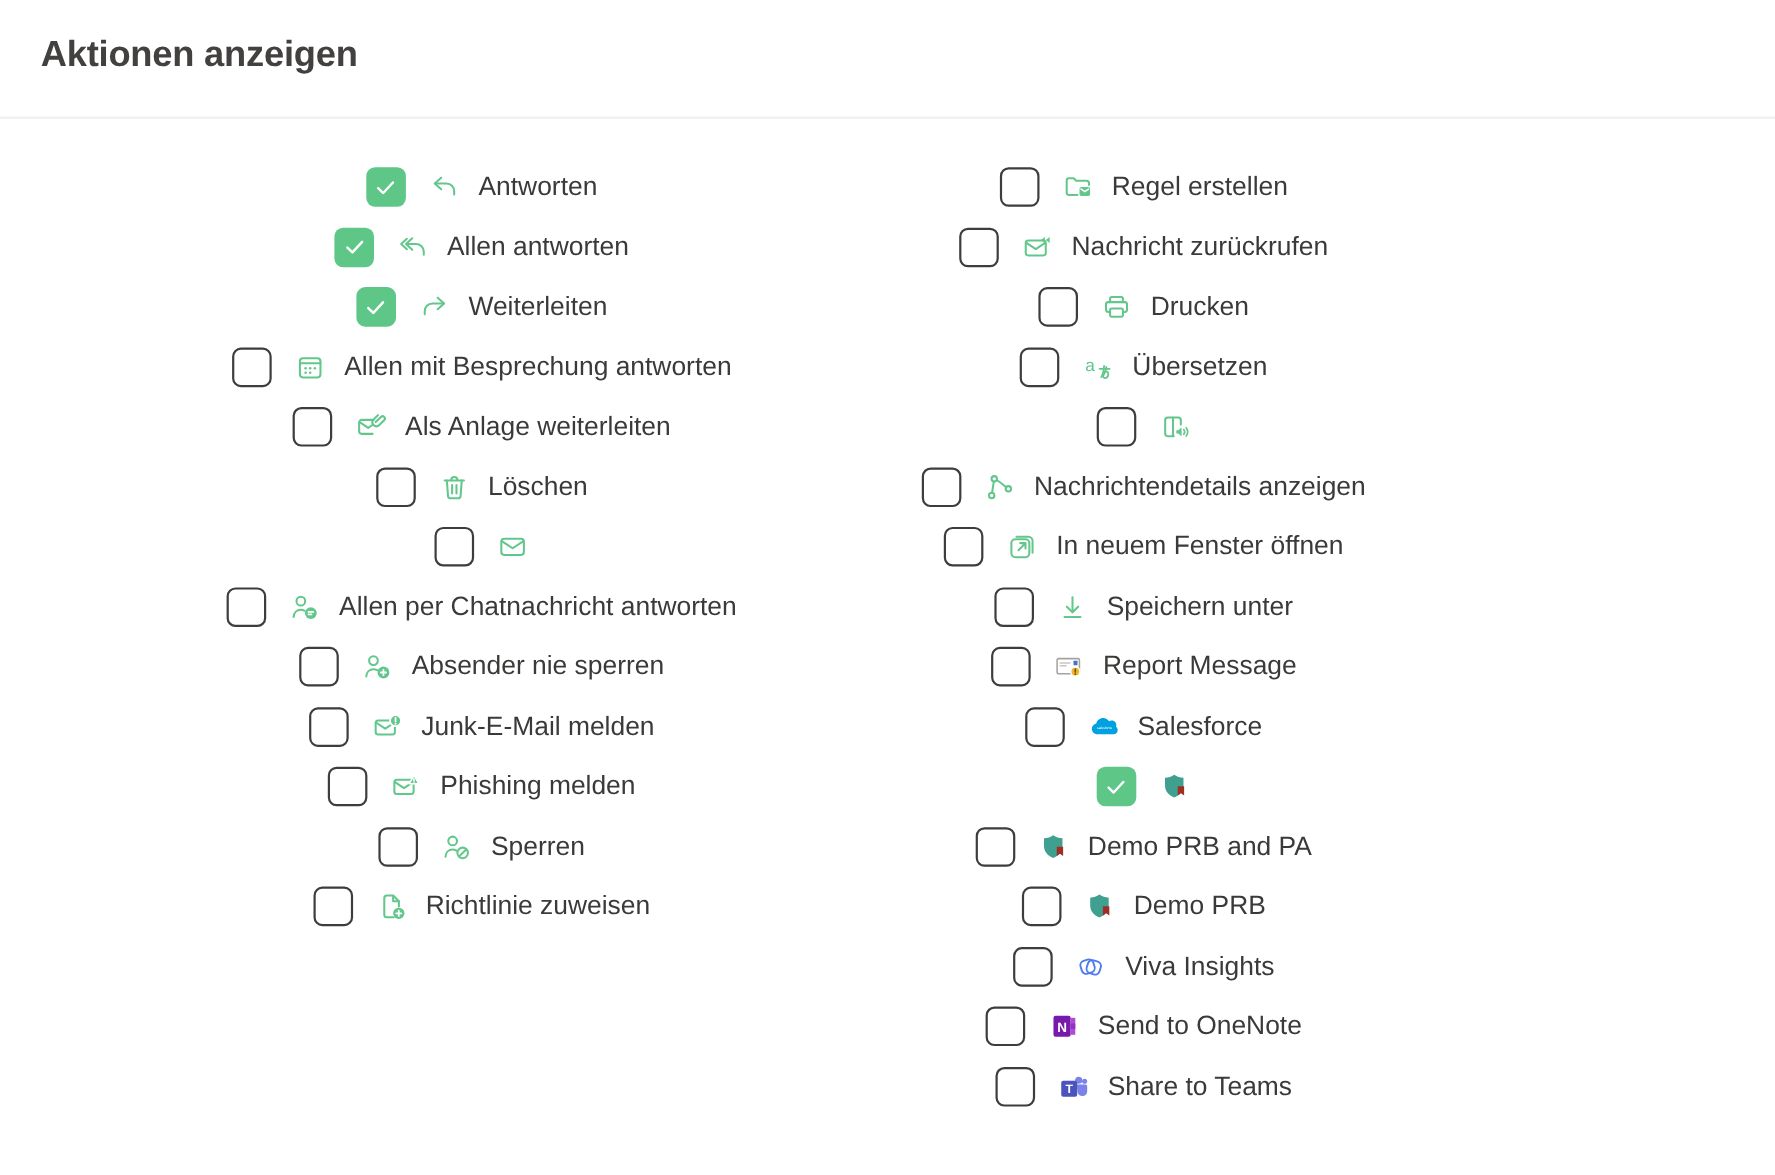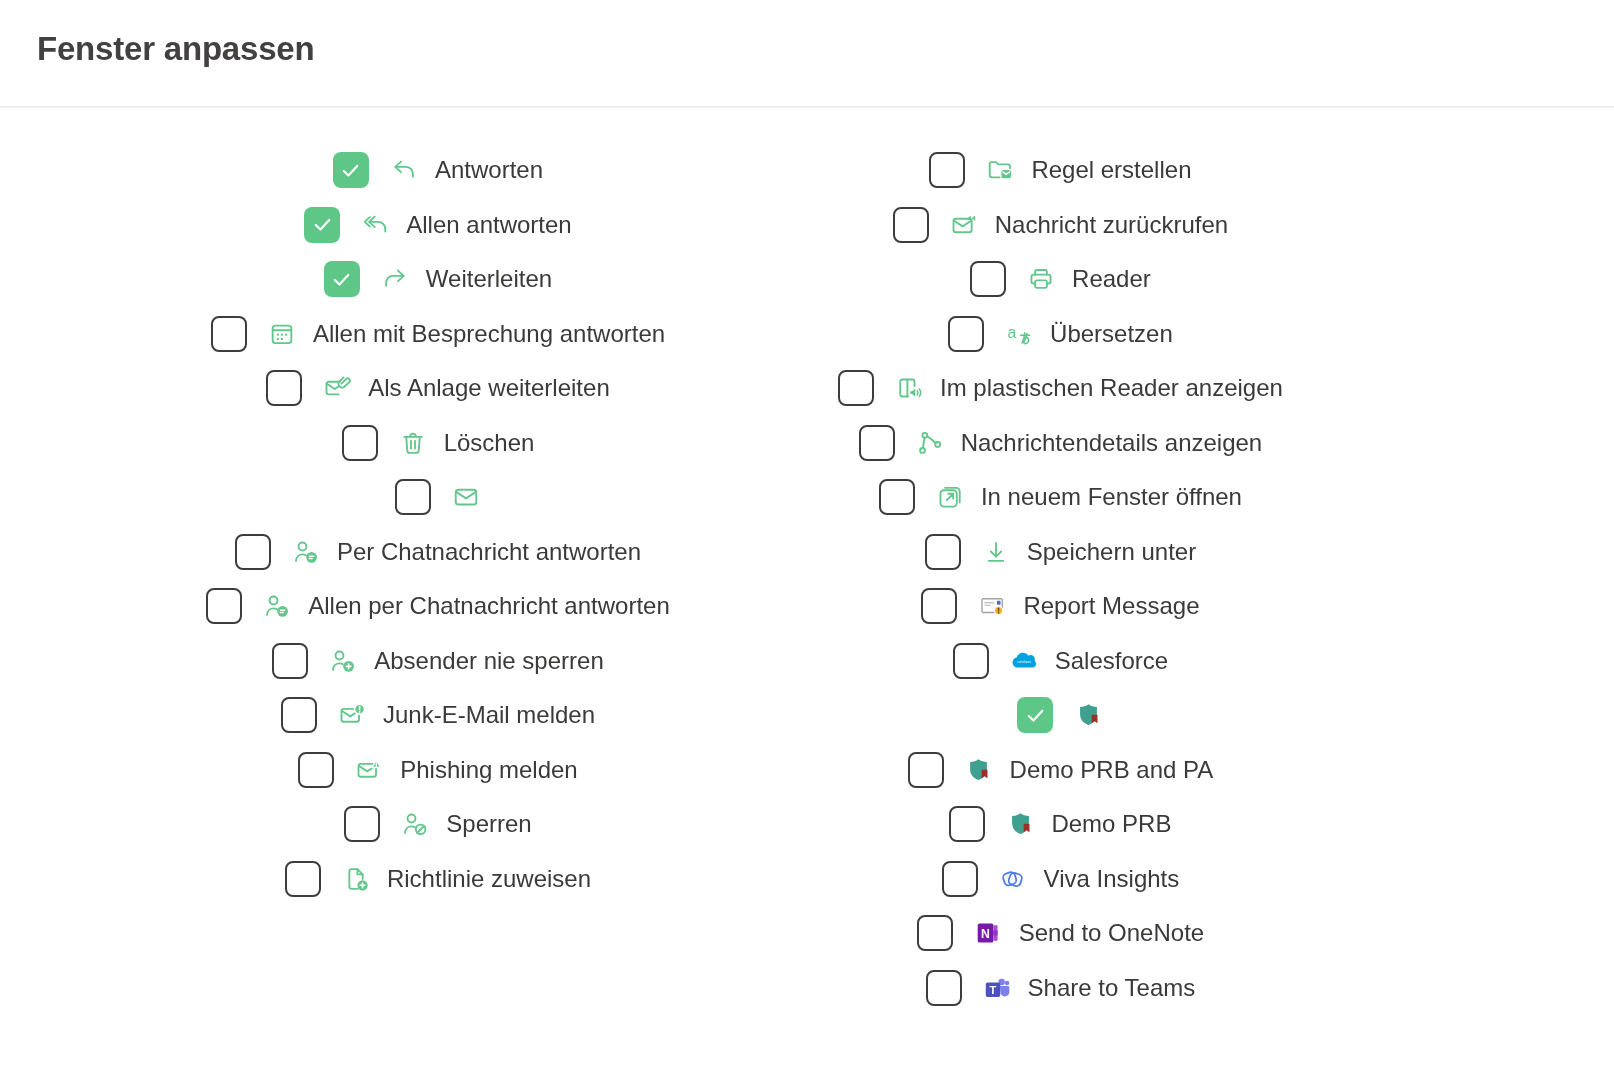--- a/index.html
+++ b/index.html
@@ -67,21 +67,21 @@
     margin-left:16px;
     font-size:24px;
     white-space:nowrap;
     color:var(--text);
   }
 </style>
 </head>
 <body>
 
 <div class="header">
-  <div class="page-title">Fenster anpassen</div>
+  <div class="page-title">Aktionen anzeigen</div>
 </div>
 
 <div class="content">
   <div class="col col-left">
       <div class="row">
         <div class="checkbox checked" role="checkbox" aria-checked="true">
           <svg width="23" height="23" viewBox="0 0 24 24">
             <path d="M5 12.6 L9.8 17.2 L19 7.2" fill="none" stroke="#ffffff" stroke-width="2.3" stroke-linecap="round" stroke-linejoin="round"></path>
           </svg>
         </div>
@@ -175,32 +175,20 @@
       <div class="row">
         <div class="checkbox" role="checkbox" aria-checked="false"></div>
         <span class="icon">
           <svg width="28" height="28" viewBox="0 0 24 24" fill="none" stroke="currentColor" stroke-width="1.6" stroke-linecap="round" stroke-linejoin="round">
             <circle cx="9" cy="7.3" r="3.4"></circle>
             <path d="M3.4 19.6 C3.6 16.2 6 14 9 14 C10.1 14 11.1 14.3 12 14.8"></path>
             <circle cx="16.8" cy="16.6" r="4.6" fill="currentColor" stroke="none"></circle>
             <path d="M14.9 15.7 H18.7 M14.9 17.6 H17.3" stroke="#ffffff" stroke-width="1.3"></path>
           </svg>
         </span>
-        <span class="label">Per Chatnachricht antworten</span>
-      </div>
-      <div class="row">
-        <div class="checkbox" role="checkbox" aria-checked="false"></div>
-        <span class="icon">
-          <svg width="28" height="28" viewBox="0 0 24 24" fill="none" stroke="currentColor" stroke-width="1.6" stroke-linecap="round" stroke-linejoin="round">
-            <circle cx="9" cy="7.3" r="3.4"></circle>
-            <path d="M3.4 19.6 C3.6 16.2 6 14 9 14 C10.1 14 11.1 14.3 12 14.8"></path>
-            <circle cx="16.8" cy="16.6" r="4.6" fill="currentColor" stroke="none"></circle>
-            <path d="M14.9 15.7 H18.7 M14.9 17.6 H17.3" stroke="#ffffff" stroke-width="1.3"></path>
-          </svg>
-        </span>
         <span class="label">Allen per Chatnachricht antworten</span>
       </div>
       <div class="row">
         <div class="checkbox" role="checkbox" aria-checked="false"></div>
         <span class="icon">
           <svg width="28" height="28" viewBox="0 0 24 24" fill="none" stroke="currentColor" stroke-width="1.6" stroke-linecap="round" stroke-linejoin="round">
             <circle cx="9" cy="7.3" r="3.4"></circle>
             <path d="M3.4 19.6 C3.6 16.2 6 14 9 14 C10.1 14 11.1 14.3 12 14.8"></path>
             <circle cx="16.8" cy="16.6" r="4.6" fill="currentColor" stroke="none"></circle>
             <path d="M16.8 14.6 V18.6 M14.8 16.6 H18.8" stroke="#ffffff" stroke-width="1.4"></path>
@@ -287,21 +275,21 @@
       </div>
       <div class="row">
         <div class="checkbox" role="checkbox" aria-checked="false"></div>
         <span class="icon">
           <svg width="28" height="28" viewBox="0 0 24 24" fill="none" stroke="currentColor" stroke-width="1.6" stroke-linecap="round" stroke-linejoin="round">
             <path d="M7 8.3 V5.6 C7 4.9 7.6 4.3 8.3 4.3 H15.7 C16.4 4.3 17 4.9 17 5.6 V8.3"></path>
             <rect x="3.8" y="8.3" width="16.4" height="7.6" rx="1.8"></rect>
             <rect x="7" y="13.2" width="10" height="6.4" rx="1.2" fill="#ffffff"></rect>
           </svg>
         </span>
-        <span class="label">Reader</span>
+        <span class="label">Drucken</span>
       </div>
       <div class="row">
         <div class="checkbox" role="checkbox" aria-checked="false"></div>
         <span class="icon">
           <svg width="28" height="28" viewBox="0 0 24 24" fill="none" stroke="currentColor" stroke-width="1.6" stroke-linecap="round" stroke-linejoin="round">
             <text x="2.2" y="15.2" font-size="13.5" font-family="Liberation Sans, sans-serif" fill="currentColor" stroke="none">a</text>
             <path d="M13.4 13.1 H21.2" stroke-width="1.4"></path>
             <path d="M16.9 10.9 C16.7 14.1 16 17.4 14.7 19.6" stroke-width="1.4"></path>
             <path d="M18.7 11.6 C18.4 14 17.6 16.4 16.4 18.2 C15.8 19.2 16.3 20.3 17.5 20.3 C19.1 20.3 20.4 18.9 20.2 16.9 C20 15.3 18.6 14.7 17 15.3" stroke-width="1.4"></path>
           </svg>
@@ -312,21 +300,20 @@
         <div class="checkbox" role="checkbox" aria-checked="false"></div>
         <span class="icon">
           <svg width="28" height="28" viewBox="0 0 24 24" fill="none" stroke="currentColor" stroke-width="1.6" stroke-linecap="round" stroke-linejoin="round">
             <path d="M16.7 10.3 V6.7 C16.7 5.6 15.8 4.7 14.7 4.7 H6.5 C5.4 4.7 4.5 5.6 4.5 6.7 V17.3 C4.5 18.4 5.4 19.3 6.5 19.3 H11.2"></path>
             <path d="M10.6 4.9 V19.1"></path>
             <path d="M13.2 14.7 H14.7 L17.3 12.5 V19.4 L14.7 17.2 H13.2 Z" fill="currentColor" stroke="none"></path>
             <path d="M19 14 C19.8 15.2 19.8 16.7 19 17.9" stroke-width="1.3"></path>
             <path d="M20.9 12.7 C22.2 14.6 22.2 17.3 20.9 19.2" stroke-width="1.3"></path>
           </svg>
         </span>
-        <span class="label">Im plastischen Reader anzeigen</span>
       </div>
       <div class="row">
         <div class="checkbox" role="checkbox" aria-checked="false"></div>
         <span class="icon">
           <svg width="28" height="28" viewBox="0 0 24 24" fill="none" stroke="currentColor" stroke-width="1.6" stroke-linecap="round" stroke-linejoin="round">
             <circle cx="7.6" cy="5.4" r="2.1"></circle>
             <circle cx="5.6" cy="18.4" r="2.1"></circle>
             <circle cx="18.6" cy="13.2" r="2.1"></circle>
             <path d="M7.3 7.5 C6.8 10.5 6.3 13.6 5.9 16.3"></path>
             <path d="M9.6 6.3 C12.4 8.2 14.9 10.2 16.9 12"></path>

